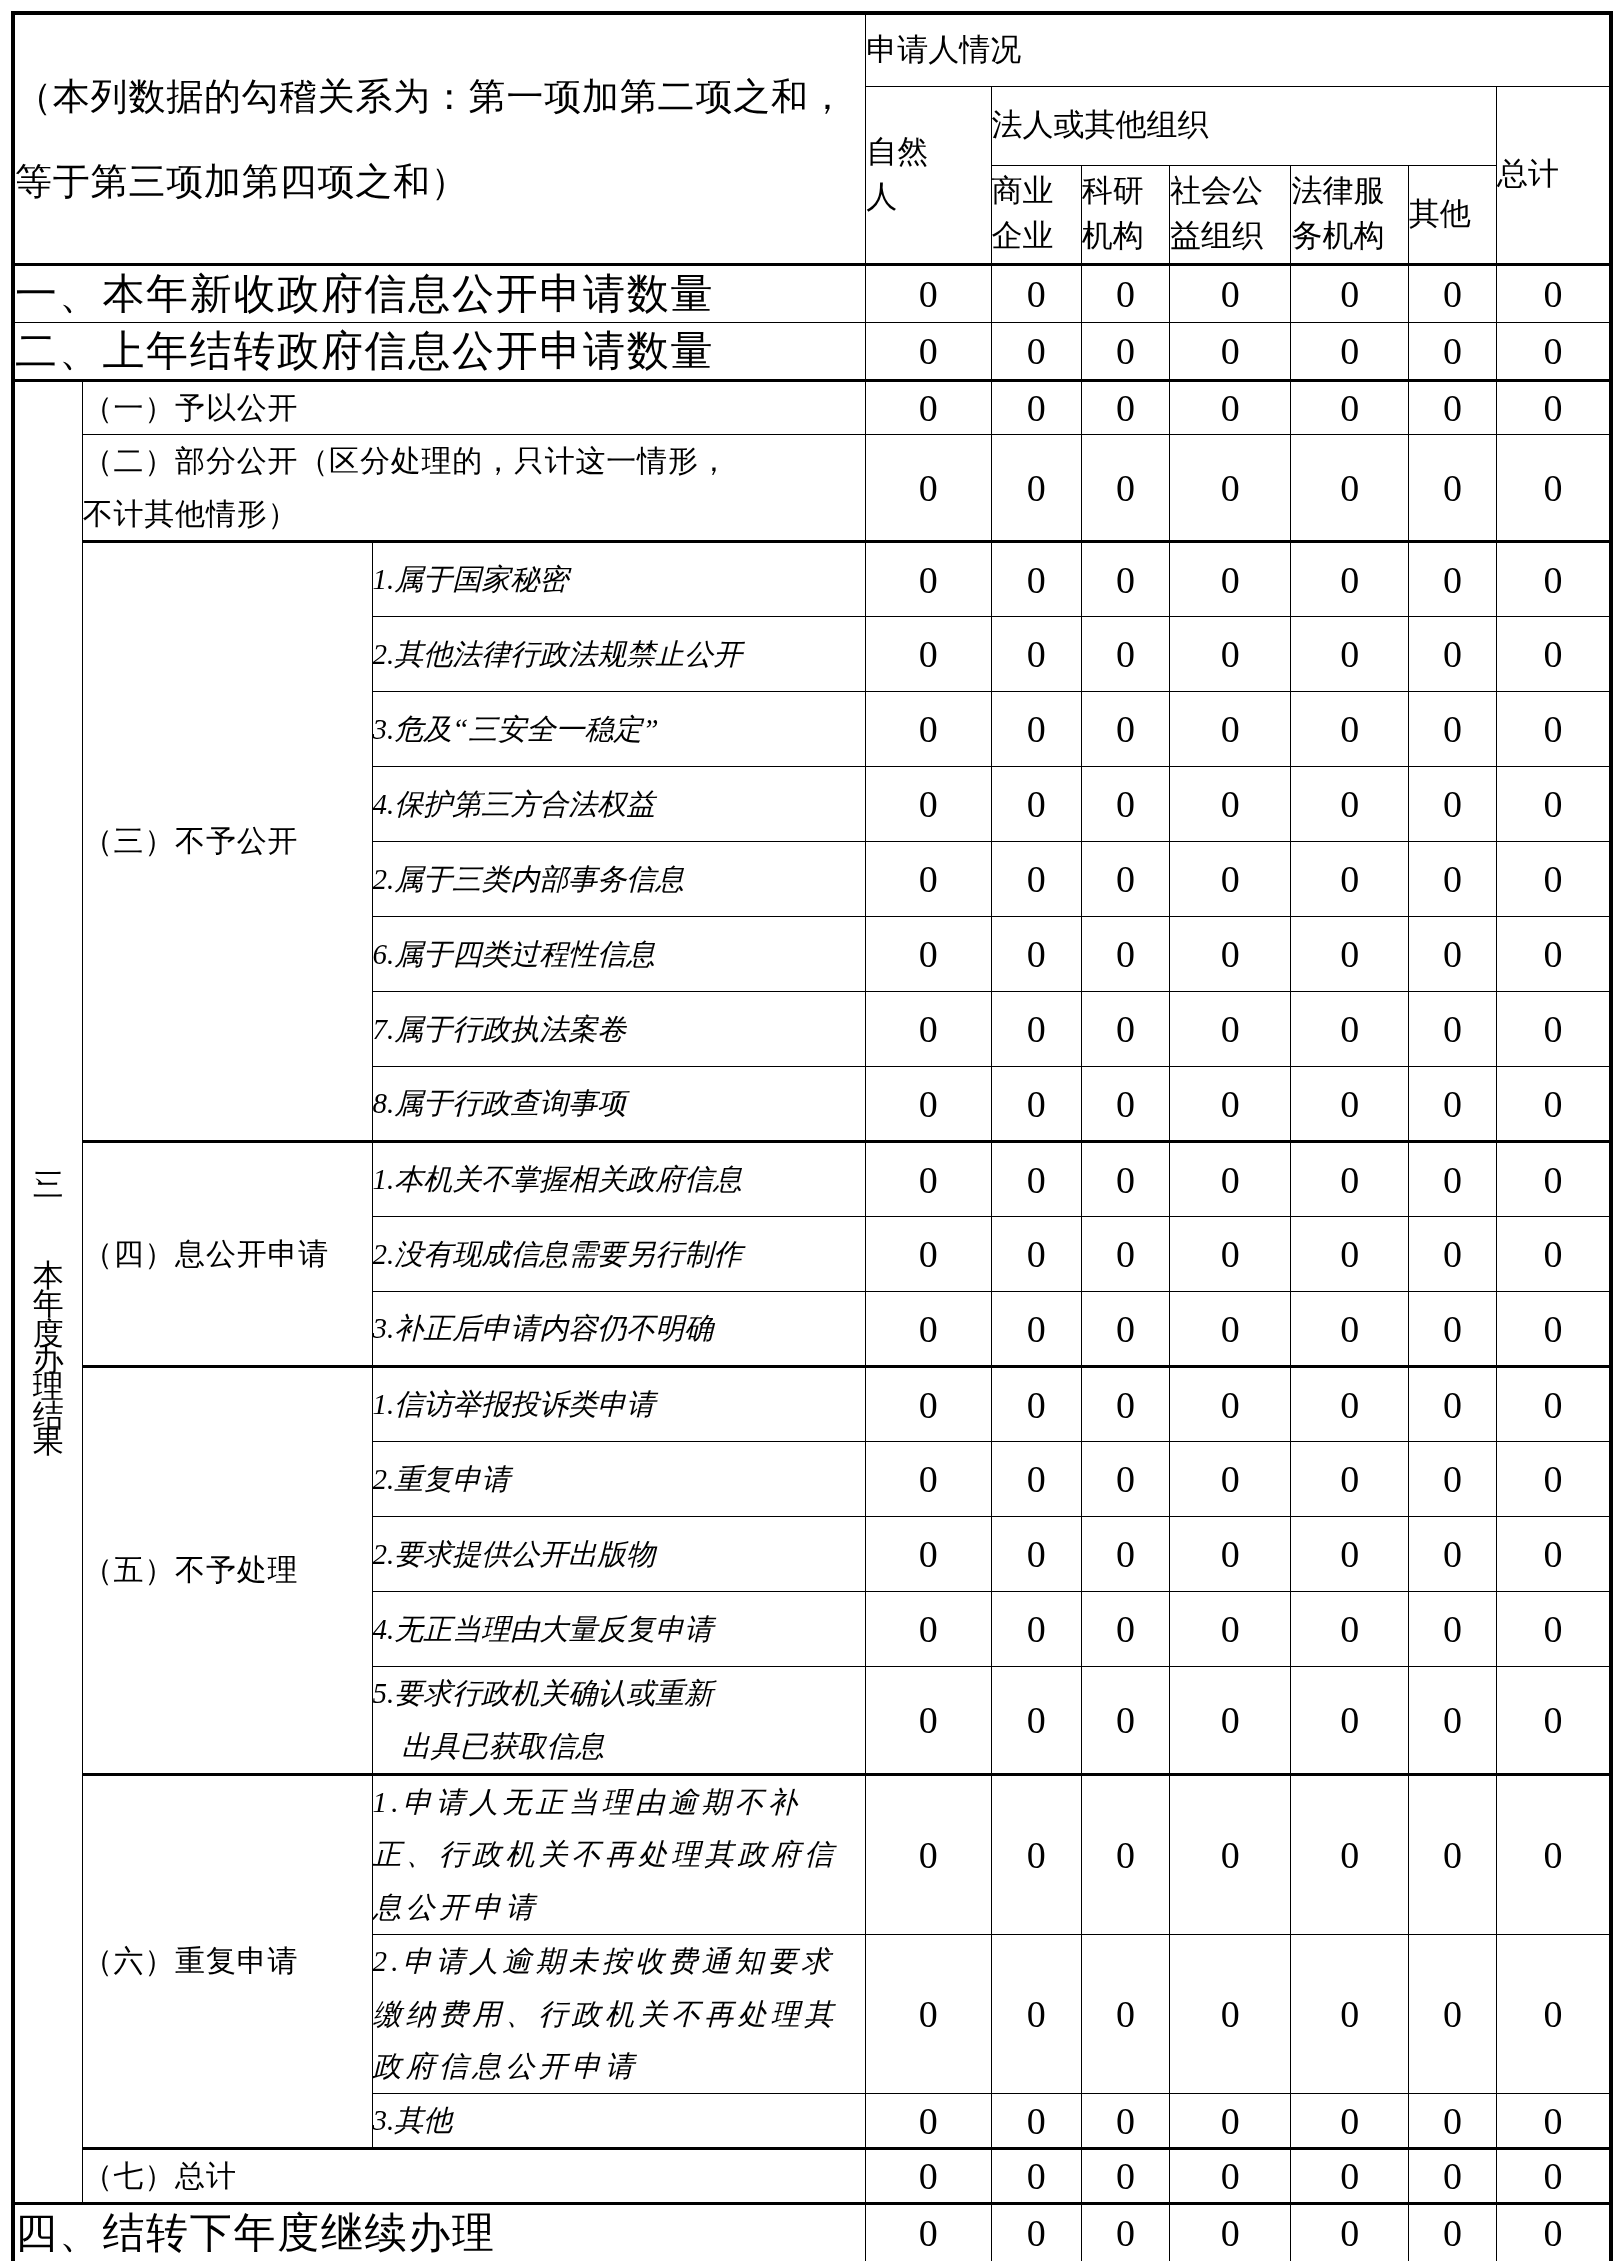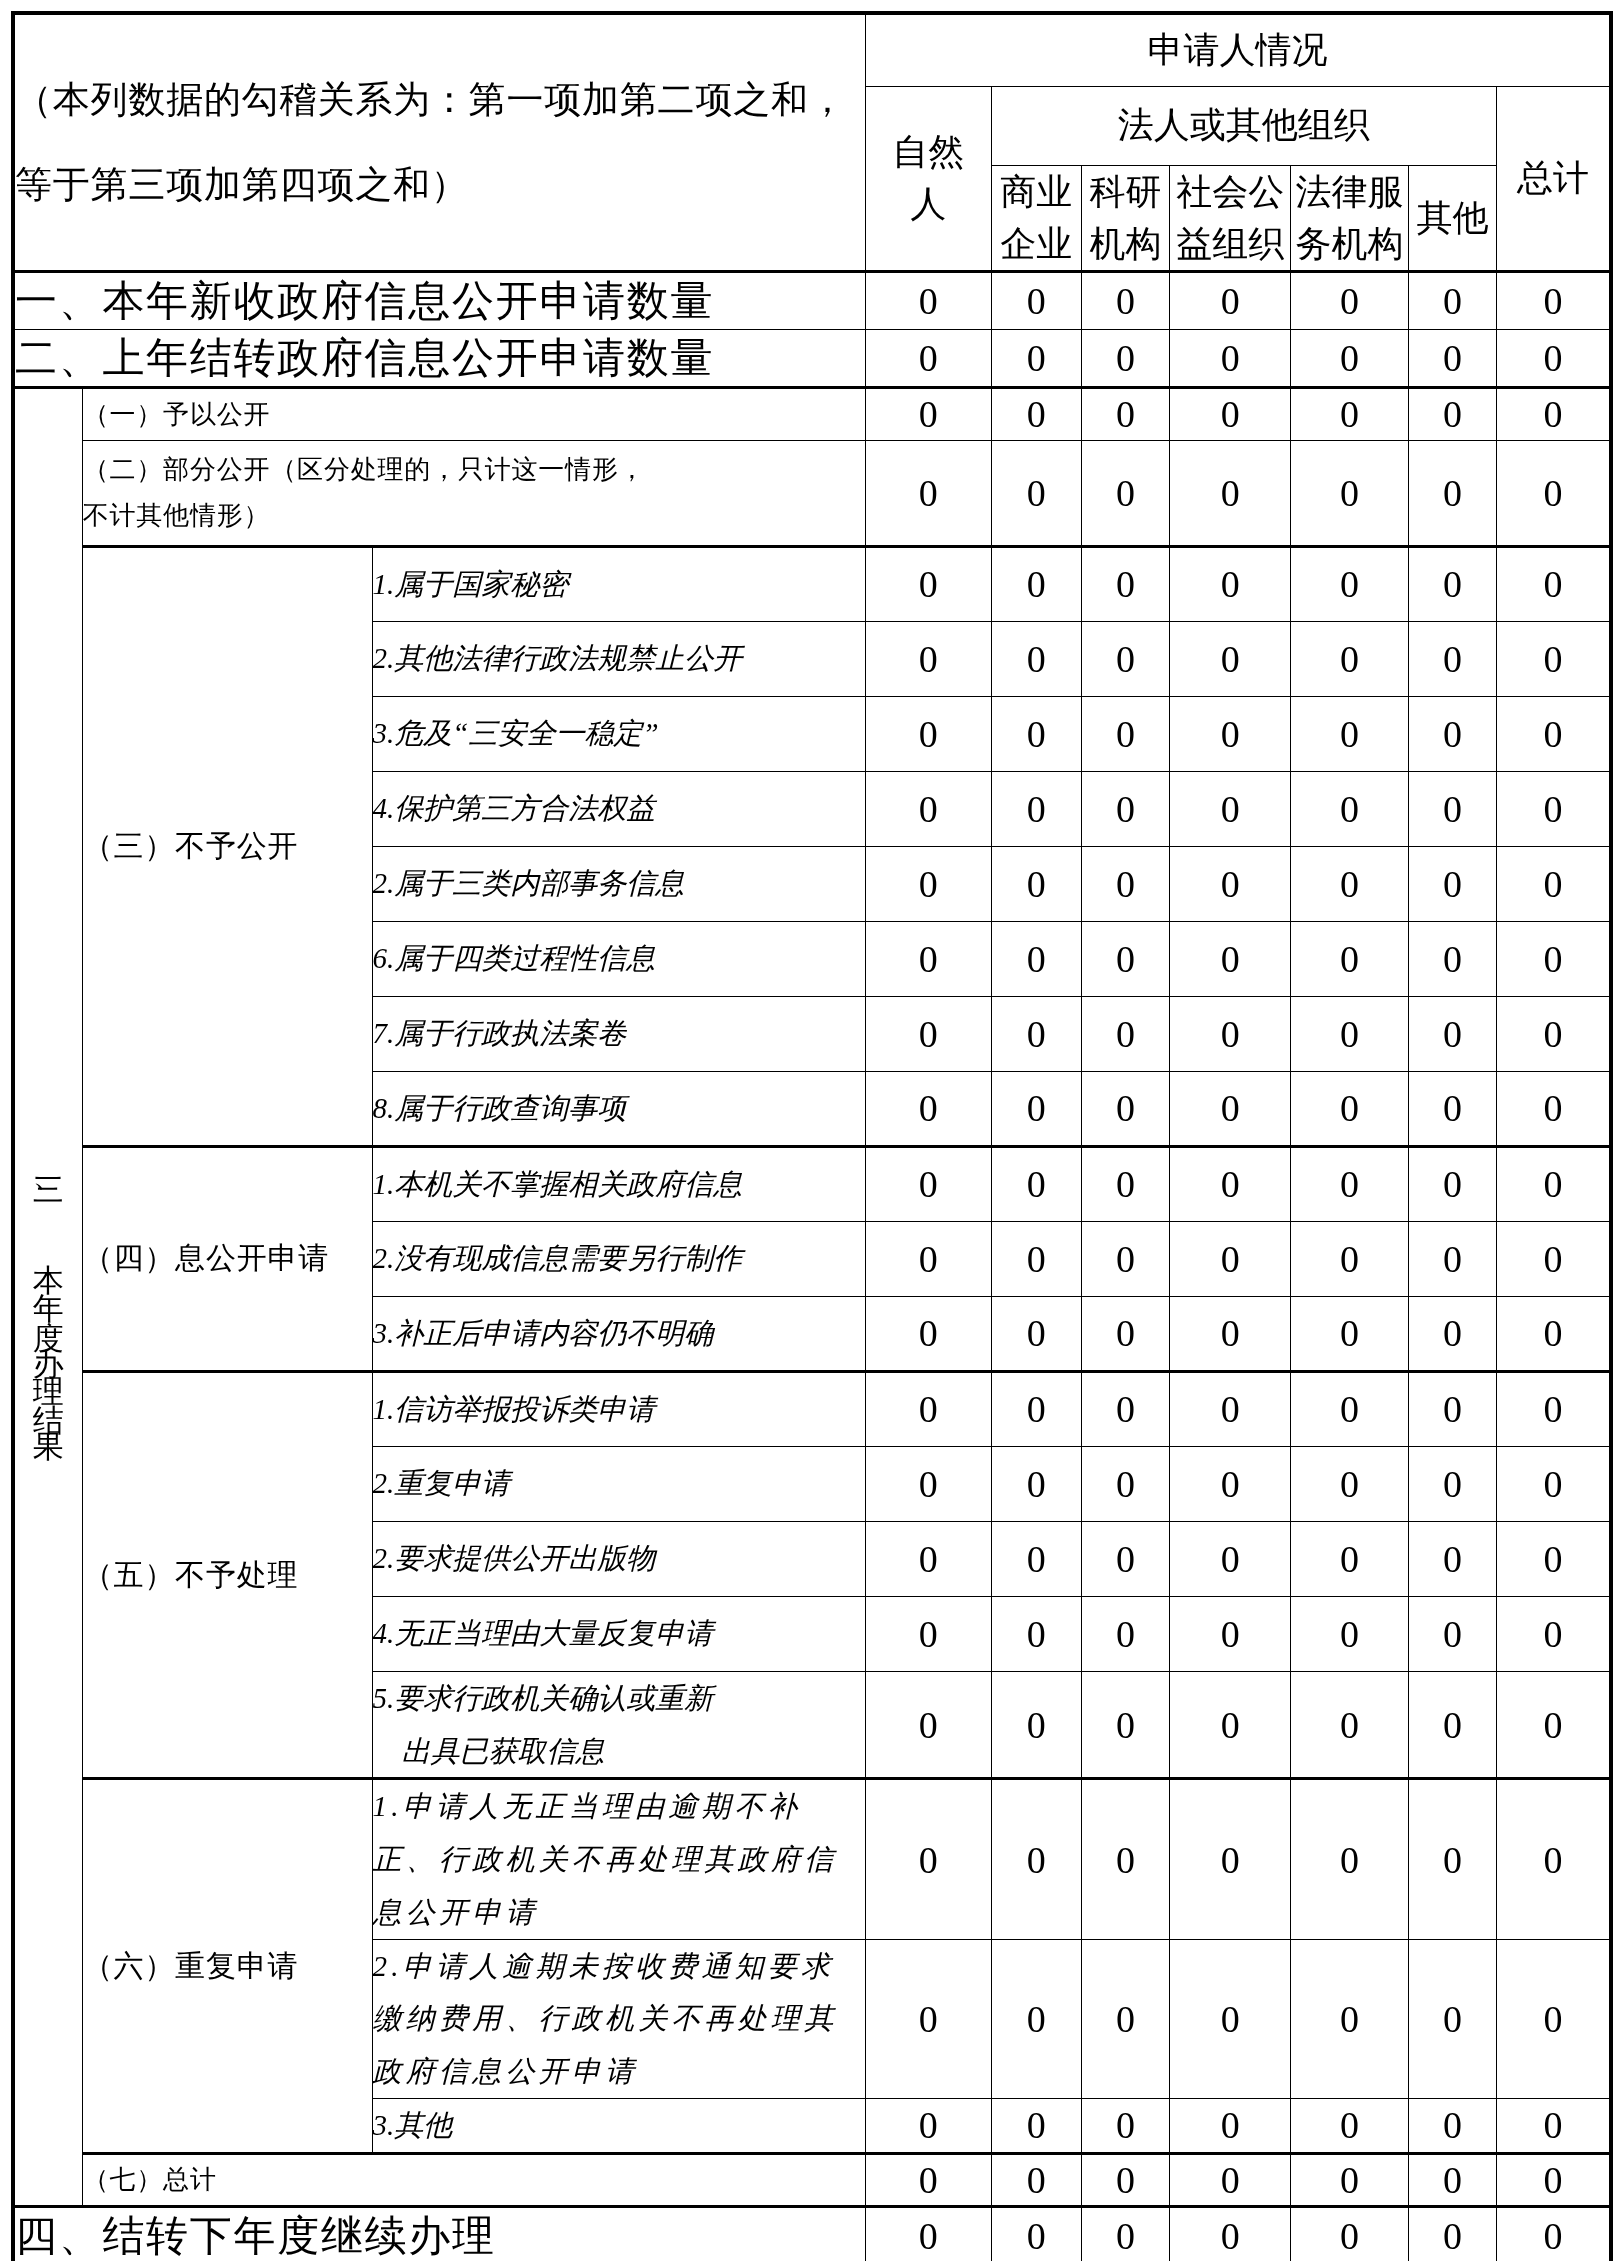--- a/index.html
+++ b/index.html
@@ -52,34 +52,33 @@
 
   td.note {
     font-family: "DejaVu Serif", "Liberation Serif", serif;
     font-size: 37px;
     text-align: left;
     white-space: pre-line;
     line-height: 2.3;
     letter-spacing: 0.8px;
   }
   td.hd {
-    font-size: 36px;
-    text-align: center;
+    font-size: 31px;
     line-height: 1.45;
   }
   td.pre { white-space: pre-line; }
 
   td.toplabel {
     font-size: 42px;
     text-align: left;
     padding-left: 16.7px;
     letter-spacing: 1.7px;
   }
   td.seclabel {
-    font-size: 26px;
+    font-size: 30px;
     text-align: left;
     padding-left: 37px;
     white-space: pre-line;
     line-height: 1.75;
     letter-spacing: 0.8px;
   }
   td.grouplabel {
     font-size: 30px;
     text-align: left;
     padding-left: 43px;

